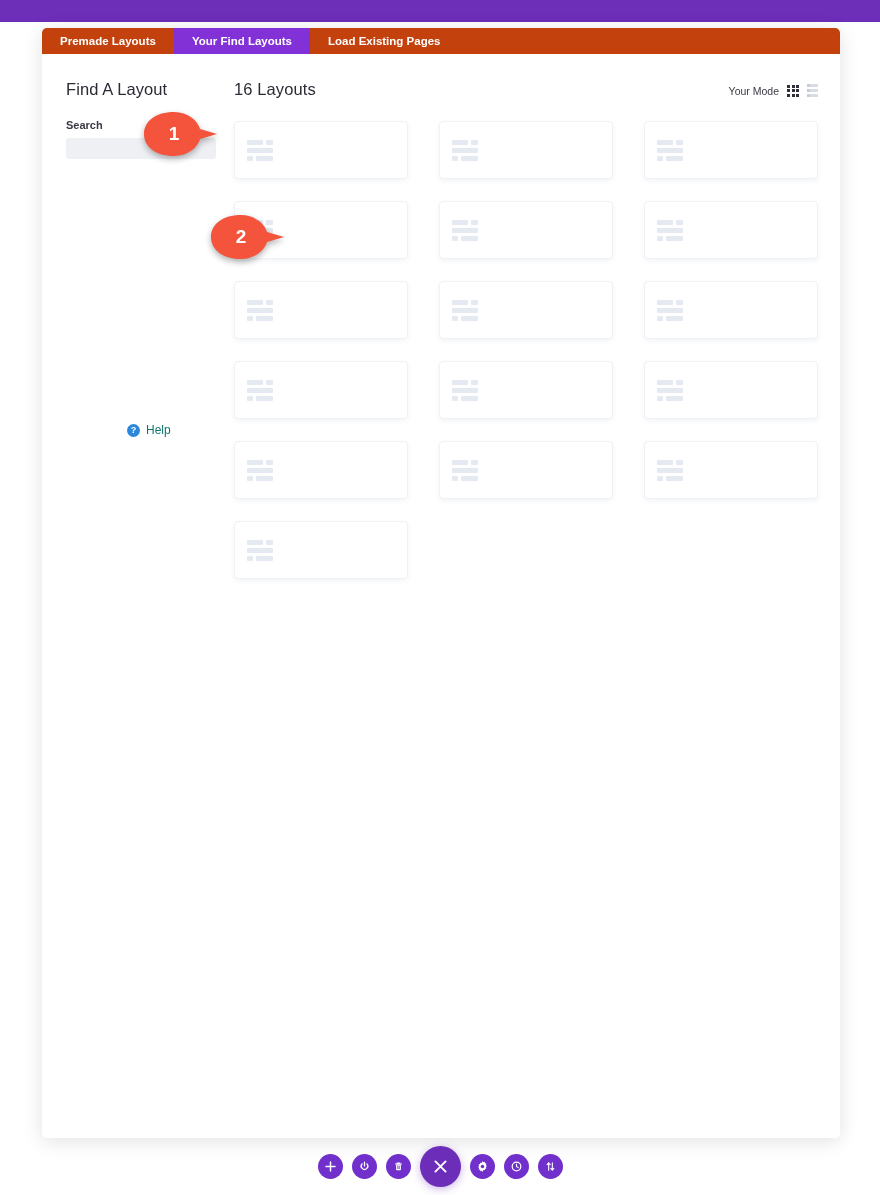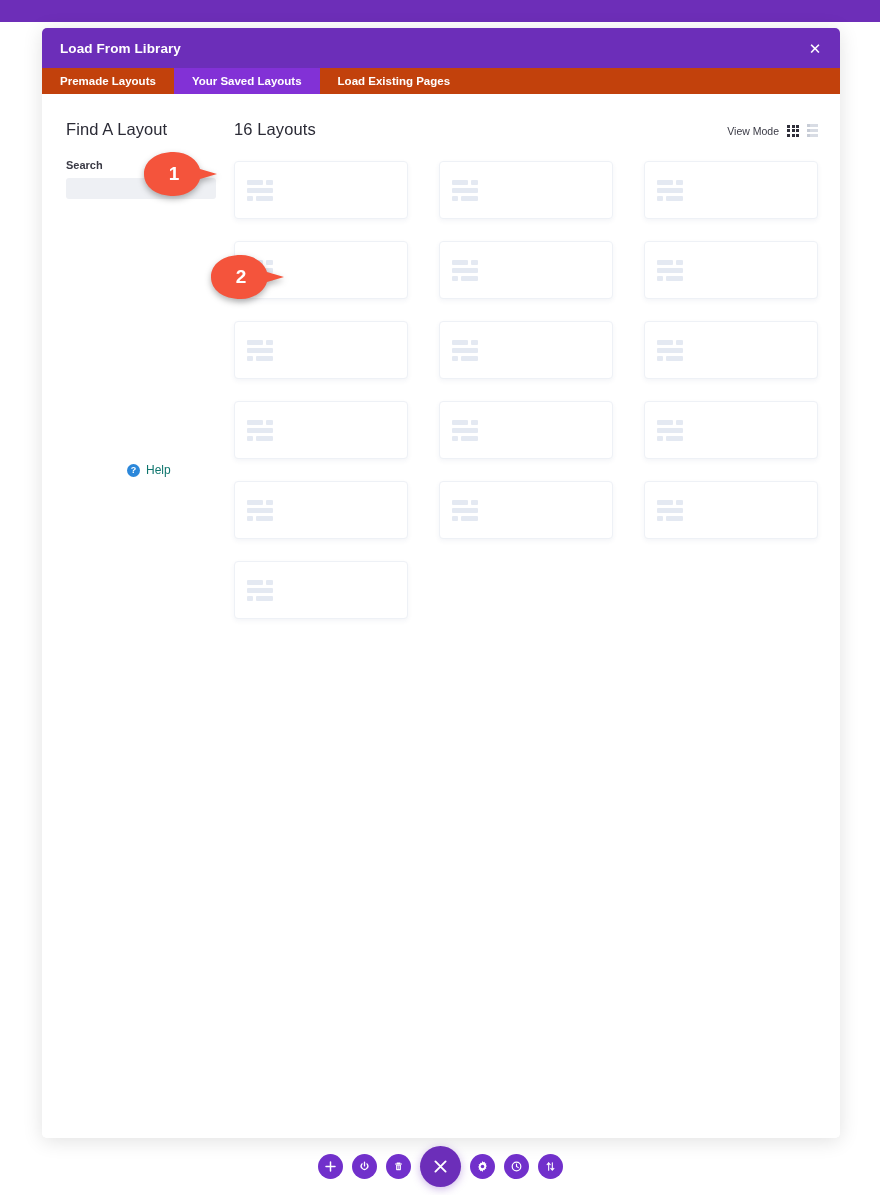--- a/index.html
+++ b/index.html
@@ -317,28 +317,24 @@
 </head>
 <body>
 
 <div id="page">
 
   <div class="admin-bar"></div>
   <div class="backdrop"></div>
 
   <div class="modal">
 
-    <div class="modal-header">
-      <div class="modal-title">Load From Library</div>
-      <div class="modal-close">✕</div>
-    </div>
 
     <div class="modal-tabs">
       <div class="tab">Premade Layouts</div>
-      <div class="tab active">Your Saved Layouts</div>
+      <div class="tab active">Your Find Layouts</div>
       <div class="tab">Load Existing Pages</div>
     </div>
 
     <div class="modal-body">
 
       <div class="sidebar">
         <div class="sidebar-heading">Find A Layout</div>
         <div class="search-label">Search</div>
         <input class="search-input" type="text" placeholder="" style="">
 
@@ -346,21 +342,21 @@
           <span class="help-icon">?</span>
           <span class="help-text">Help</span>
         </div>
       </div>
 
       <div class="content">
 
         <div class="content-head">
           <div class="count-title">16 Layouts</div>
           <div class="viewmode">
-            <span class="viewmode-label">View Mode</span>
+            <span class="viewmode-label">Your Mode</span>
             <span class="vm-grid">
               <i></i>
                 <i></i>
                 <i></i>
                 <i></i>
                 <i></i>
                 <i></i>
                 <i></i>
                 <i></i>
                 <i></i>

